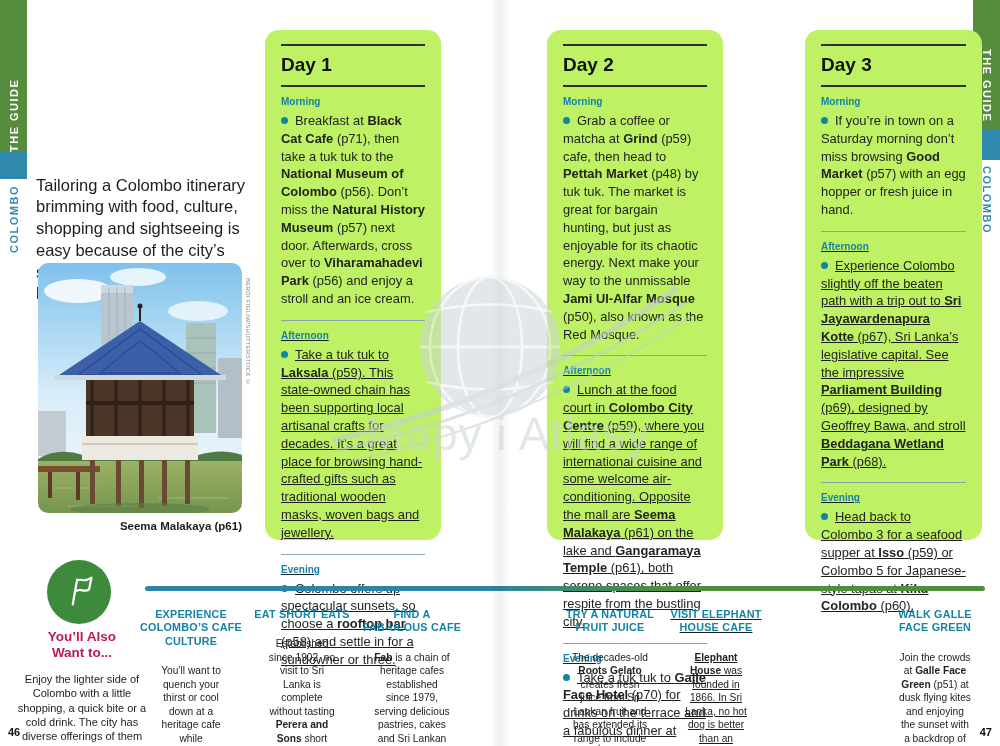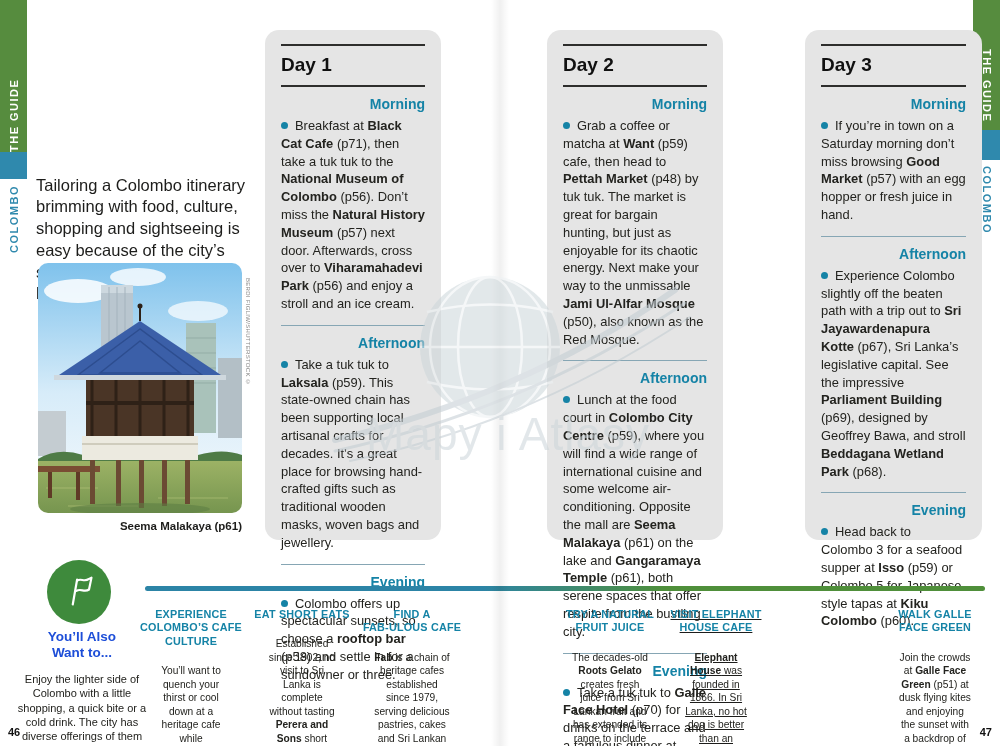--- a/index.html
+++ b/index.html
@@ -32,40 +32,40 @@
 
   
   .photo{position:absolute;left:38px;top:263px;width:204px;height:250px;border-radius:10px;overflow:hidden;}
   .photo svg{display:block;}
   .photo-credit{position:absolute;left:245px;top:278px;height:120px;writing-mode:vertical-rl;
                 font-size:6px;color:#8a8a8a;letter-spacing:0.3px;}
   .photo-caption{position:absolute;left:38px;top:520px;width:204px;text-align:right;
                  font-size:11.5px;font-weight:bold;color:#1d1d1b;}
 
   
-  .panel{position:absolute;top:30px;height:510px;background:#e5e5e5;border-radius:14px;
+  .panel{position:absolute;top:30px;height:510px;background:#bef264;border-radius:14px;
          padding:14px 16px;box-sizing:border-box;}
   .panel-d1{left:265px;width:176px;}
   .panel-d2{left:547px;width:176px;}
   .panel-d3{left:781px;width:177px;margin-left:24px;}
   .day-head{border-top:2px solid #2e2e2c;border-bottom:2px solid #2e2e2c;
             padding:8px 0 9px;font-size:19px;font-weight:bold;color:#111;}
   .sect{padding:9px 0 12px;}
-  .sect + .sect{border-top:1px solid #86a6b4;}
-  .sect h4{margin:0 0 5px;font-size:14px;font-weight:bold;color:#1583a6;text-align:right;}
+  .sect + .sect{border-top:1px solid #86a6b4;text-decoration:underline;}
+  .sect h4{margin:0 0 5px;font-size:10px;font-weight:bold;color:#1583a6;}
   .sect p{margin:0;font-size:12.9px;line-height:1.38;color:#23231f;}
   .sect p::before{content:"";display:inline-block;width:7px;height:7px;border-radius:50%;
                   background:#1583a6;margin-right:7px;position:relative;top:-1px;}
   b{font-weight:bold;}
 
   
   .flag-circle{position:absolute;left:47px;top:560px;width:64px;height:64px;border-radius:50%;
                background:#3e8a3c;display:flex;align-items:center;justify-content:center;}
   .also-head{position:absolute;left:18px;top:629px;width:128px;text-align:center;
-             font-size:13.5px;font-weight:bold;line-height:1.2;white-space:pre-line;color:#1d4ed8;}
+             font-size:13.5px;font-weight:bold;line-height:1.2;white-space:pre-line;color:#be185d;}
   .also-text{position:absolute;left:14px;top:661px;width:136px;text-align:center;
              font-size:11px;line-height:1.3;color:#23231f;}
   .timeline{position:absolute;left:145px;top:586px;width:840px;height:5px;border-radius:3px;
             background:linear-gradient(90deg,#2c84a6 0%,#2c84a6 40%,#4f8f3a 62%,#4f8f3a 100%);}
   .tipcol{position:absolute;top:600px;text-align:center;}
   .tipcol h5{margin:8px 0 6px;font-size:10.8px;line-height:1.25;letter-spacing:0.2px;
              font-weight:bold;color:#1583a6;white-space:pre-line;}
   .tipcol p{margin:16px;font-size:10.2px;line-height:1.32;color:#23231f;}
   .c1{left:140px;width:102px;} .c2{left:250px;width:104px;} .c3{left:358px;width:108px;}
   .c4{left:556px;width:108px;} .c5{left:664px;width:104px;text-decoration:underline;} .c6{left:768px;width:112px;}
@@ -188,21 +188,21 @@
     <div class="sect">
       <h4>Evening</h4>
       <p>Colombo offers up spectacular sunsets, so choose a <b>rooftop bar</b> (p58) and settle in for a sundowner or three.</p>
     </div>
   </div>
 
   <div class="panel panel-d2">
     <div class="day-head">Day 2</div>
     <div class="sect">
       <h4>Morning</h4>
-      <p>Grab a coffee or matcha at <b>Want</b> (p59) cafe, then head to <b>Pettah Market</b> (p48) by tuk tuk. The market is great for bargain hunting, but just as enjoyable for its chaotic energy. Next make your way to the unmissable <b>Jami Ul-Alfar Mosque</b> (p50), also known as the Red Mosque.</p>
+      <p>Grab a coffee or matcha at <b>Grind</b> (p59) cafe, then head to <b>Pettah Market</b> (p48) by tuk tuk. The market is great for bargain hunting, but just as enjoyable for its chaotic energy. Next make your way to the unmissable <b>Jami Ul-Alfar Mosque</b> (p50), also known as the Red Mosque.</p>
     </div>
     <div class="sect">
       <h4>Afternoon</h4>
       <p>Lunch at the food court in <b>Colombo City Centre</b> (p59), where you will find a wide range of international cuisine and some welcome air-conditioning. Opposite the mall are <b>Seema Malakaya</b> (p61) on the lake and <b>Gangaramaya Temple</b> (p61), both serene spaces that offer respite from the bustling city.</p>
     </div>
     <div class="sect">
       <h4>Evening</h4>
       <p>Take a tuk tuk to <b>Galle Face Hotel</b> (p70) for drinks on the terrace and a fabulous dinner at sunset.</p>
     </div>
   </div>

